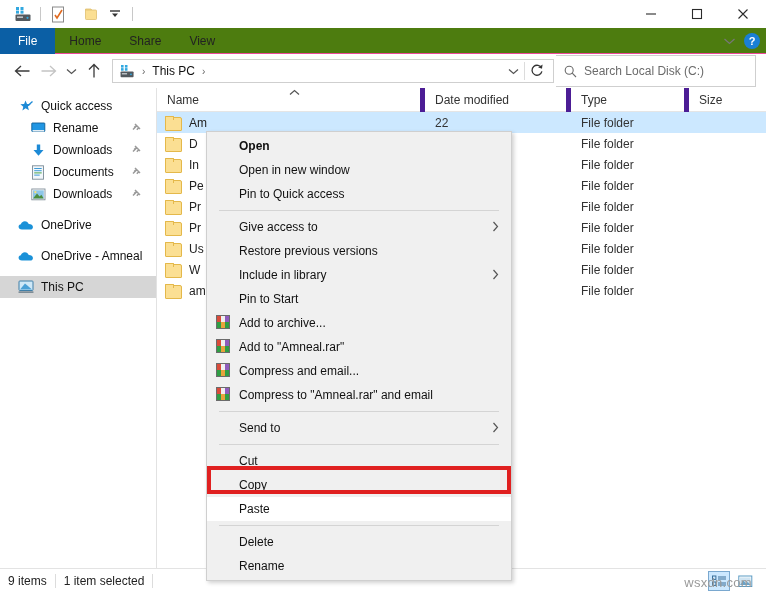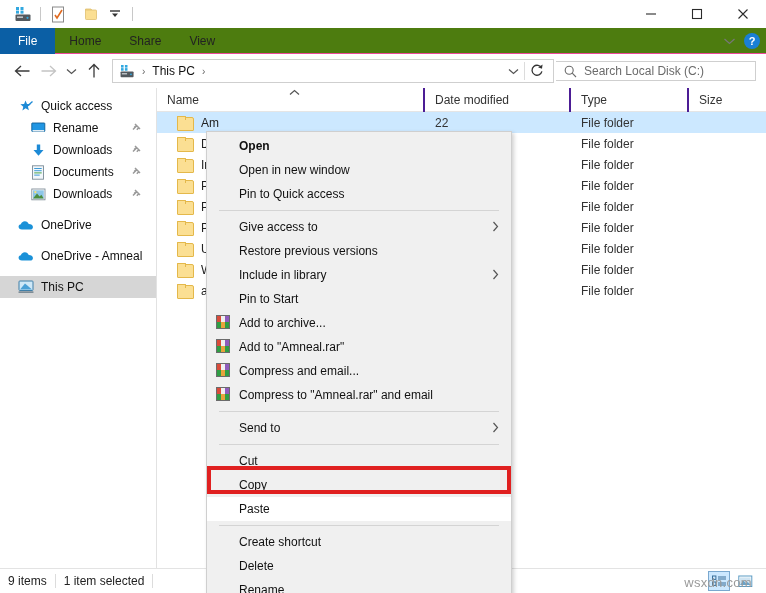--- a/index.html
+++ b/index.html
@@ -35,47 +35,47 @@
   .navbtn.disabled { color:#c4c4c4; }
   .navbtn.small { width:18px; font-size:10px; color:#555; }
   .addrbox { flex:1; height:24px; border:1px solid #cfcfcf; background:#fff; display:flex; align-items:center;
              padding:0 4px; margin-left:4px; font-size:12px; color:#111; }
   .crumb { display:flex; align-items:center; gap:5px; padding:0 3px; }
   .crumb-sep { color:#666; font-size:10px; padding:0 2px; }
   .addr-right { margin-left:auto; display:flex; align-items:center; }
   .addr-chev { width:22px; text-align:center; color:#555; font-size:10px; }
   .addr-div { width:1px; height:18px; background:#dcdcdc; }
   .refresh { width:24px; text-align:center; color:#333; font-size:13px; }
-  .searchbox { width:200px; height:20px; border:1px solid #cfcfcf; border-left:none; background:#fff;
+  .searchbox { width:200px; height:32px; border:1px solid #cfcfcf; border-left:none; background:#fff;
                display:flex; align-items:center; gap:7px; padding:0 8px; font-size:12px; color:#6b6b6b; }
 
   
   .body { position:relative; display:flex; height:calc(593px - 28px - 26px - 34px); }
   .navpane { width:157px; background:#fff; border-right:1px solid #e2e2e2; padding-top:7px; position:relative; }
   .nav-item { height:22px; display:flex; align-items:center; gap:7px; padding-left:18px; font-size:12px; color:#111; position:relative; }
   .nav-item.indent { padding-left:30px; }
   .nav-item.selected-grey { background:#d6d6d6; }
   .nav-gap { height:9px; }
   .pin { position:absolute; right:14px; color:#9a9a9a; font-size:11px; }
   .nav-ico { width:16px; height:16px; display:flex; align-items:center; justify-content:center; flex-shrink:0; }
 
   
   .listpane { flex:1; position:relative; background:#fff; display:flex; flex-direction:column; }
   .colhdr { height:24px; display:flex; border-bottom:1px solid #e5e5e5; align-items:center; font-size:12px; color:#333; position:relative; }
-  .col { height:24px; display:flex; align-items:center; padding-left:10px; border-right:2px solid #4c1d95; position:relative; }
+  .col { height:24px; display:flex; align-items:center; padding-left:10px; border-right:5px solid #4c1d95; position:relative; }
   .col.name { width:268px; }
   .col.date { width:146px; }
   .col.type { width:118px; }
   .col.size { width:70px; border-right:none; }
   .sortmark { position:absolute; left:132px; top:-1px; color:#555; font-size:10px; }
   .rows { flex:1; position:relative; overflow:hidden; }
   .row { height:21px; display:flex; align-items:center; font-size:12px; color:#222; }
   .row.selected { background:#cce8ff; }
   .cell { display:flex; align-items:center; }
-  .cell.name { width:268px; padding-left:20px; gap:8px; }
+  .cell.name { width:268px; padding-left:8px; gap:8px; }
   .cell.date { width:146px; padding-left:10px; color:#333; }
   .cell.type { width:118px; padding-left:10px; color:#333; }
   .cell.size { width:70px; padding-left:10px; }
   .folder-ico { width:16px; height:13px; position:relative; flex-shrink:0; }
   .folder-ico:before { content:''; position:absolute; left:0; top:1px; width:15px; height:12px;
      background:#fbdf93; border:1px solid #e4b84a; border-radius:1px 2px 1px 1px; }
   .folder-ico:after { content:''; position:absolute; left:0; top:0px; width:7px; height:3px;
      background:#fbdf93; border:1px solid #e4b84a; border-bottom:none; border-radius:1px 1px 0 0; }
 
   
@@ -633,23 +633,20 @@
     </div>
     <div class="mi">
       <span>Copy</span>
     </div>
     <div class="mi highlighted">
       <span>Paste</span>
     </div>
     <div class="msep"></div>
 
     <div class="mi">
-      <span>Create shortcut</span>
-    </div>
-    <div class="mi">
       <span>Delete</span>
     </div>
     <div class="mi">
       <span>Rename</span>
     </div>
 
   </div>
 
   <div class="redbox"></div>
 

